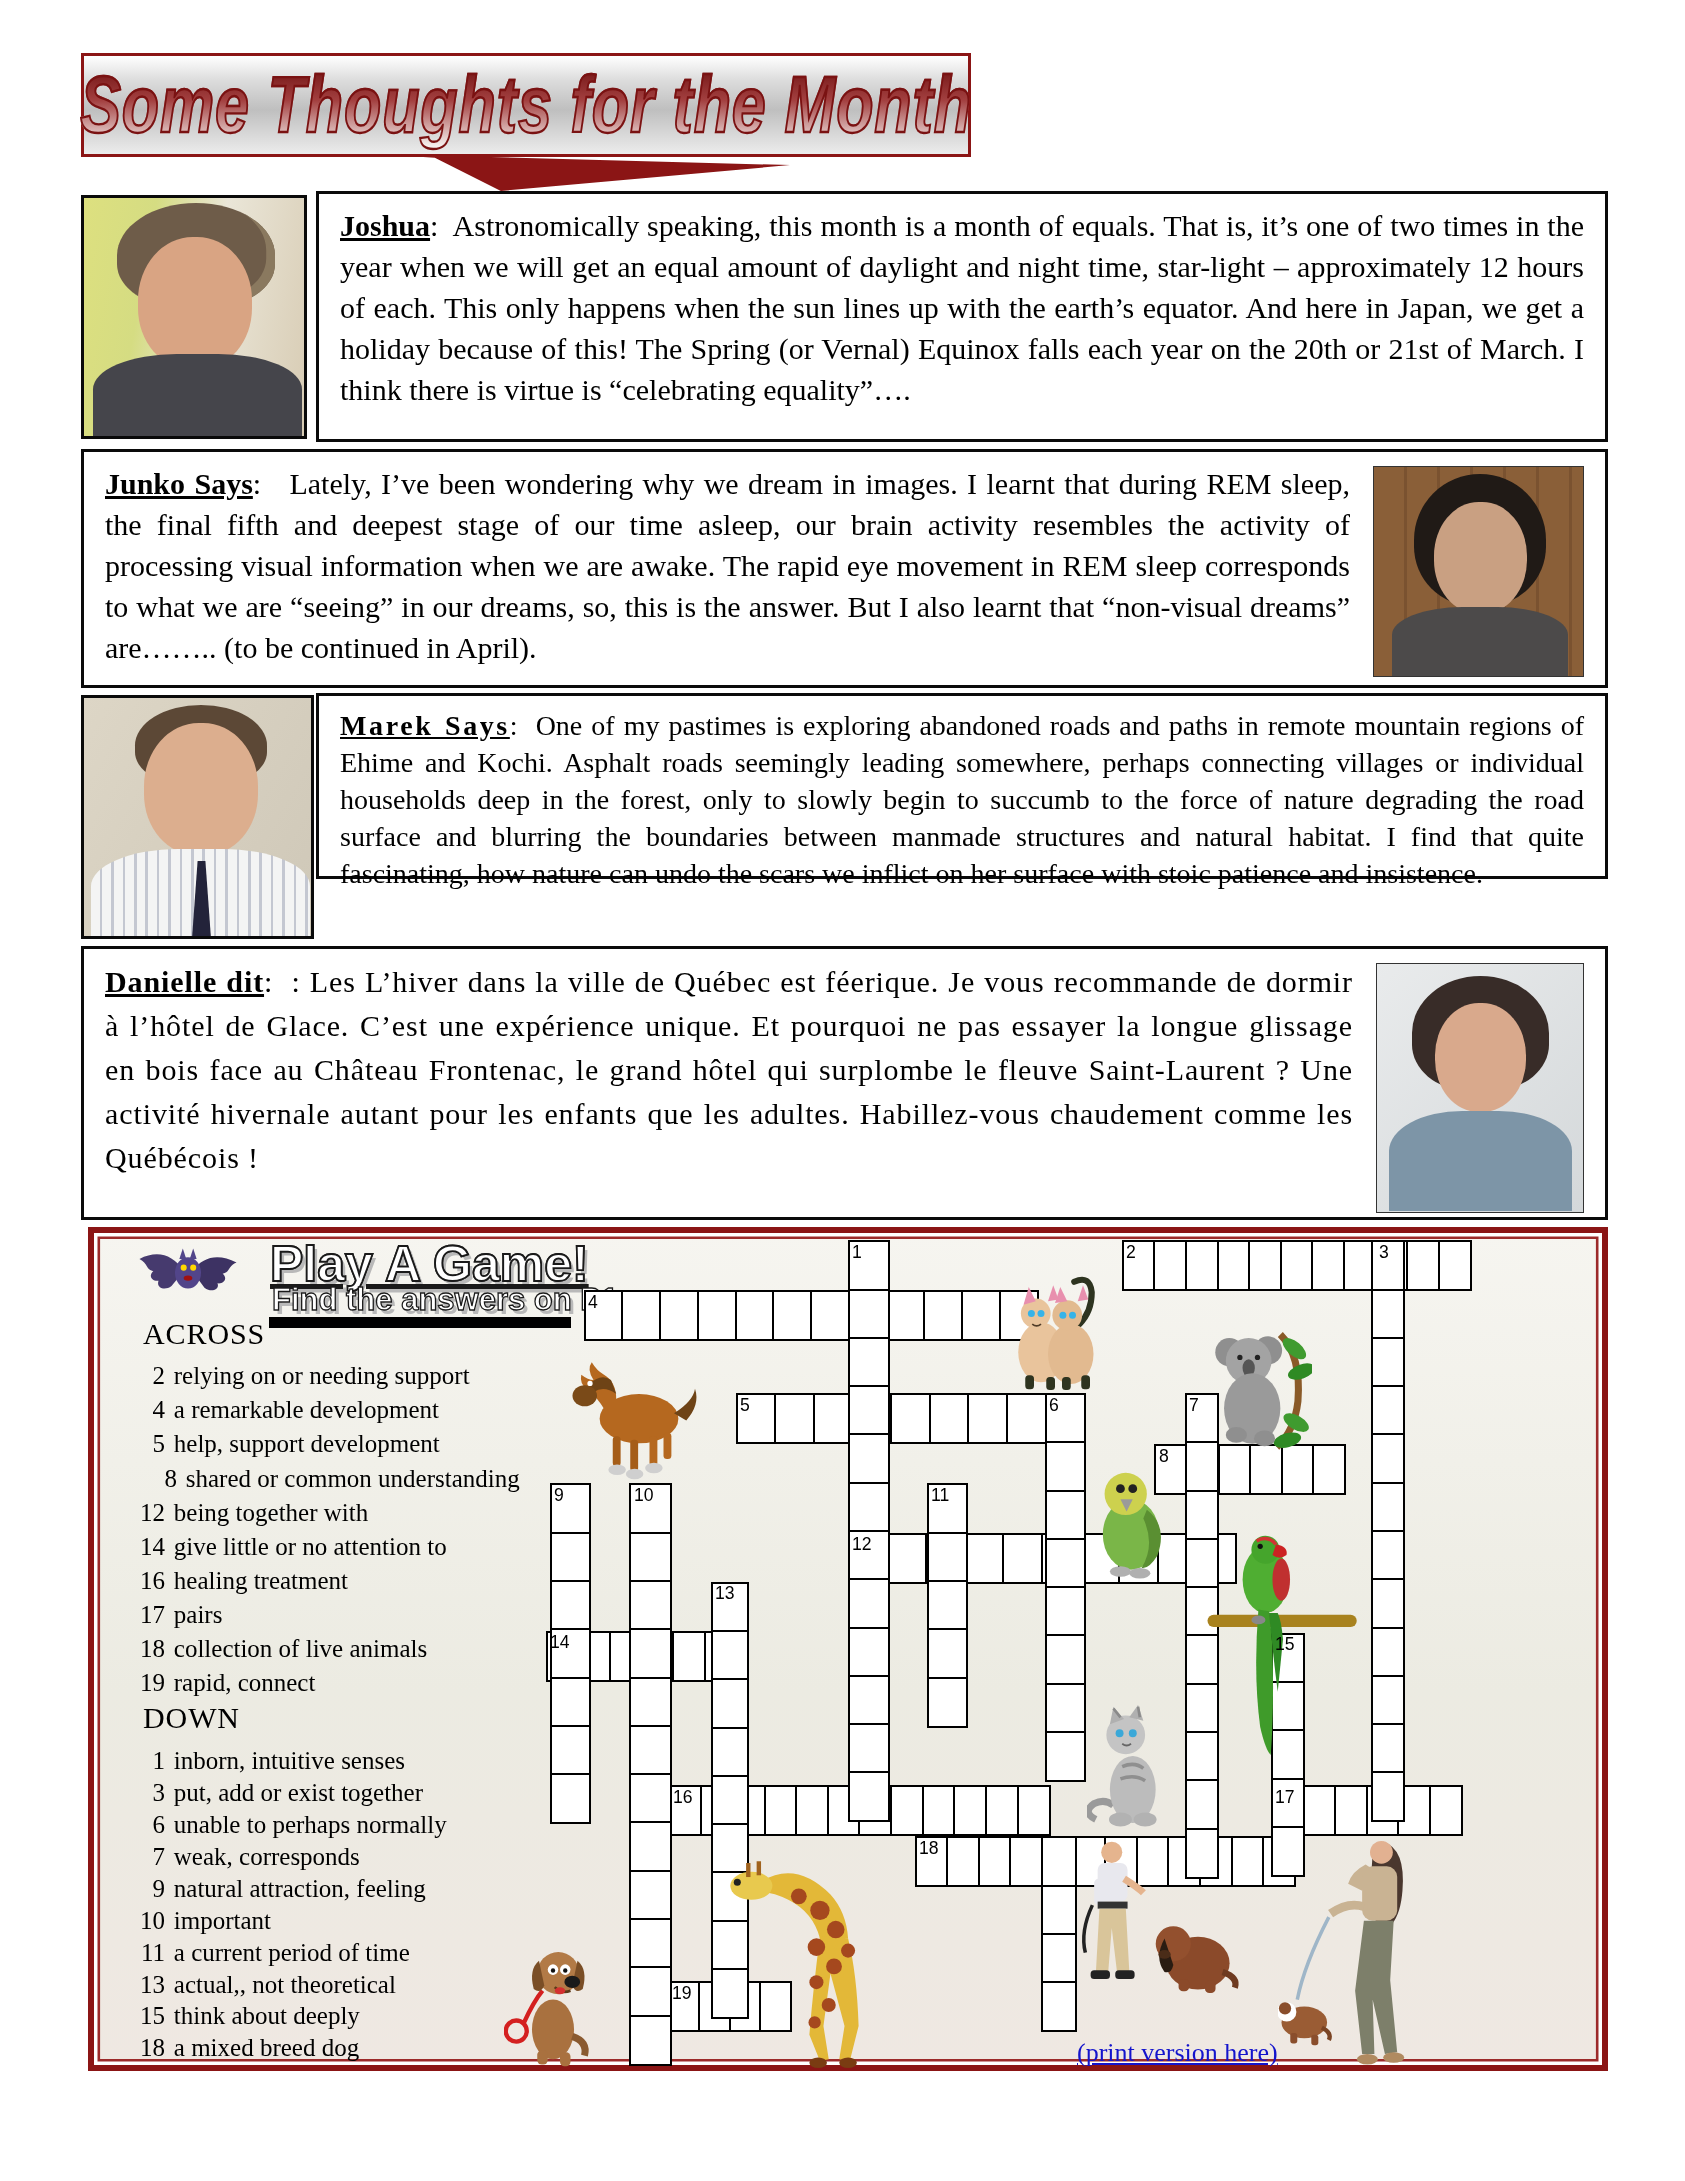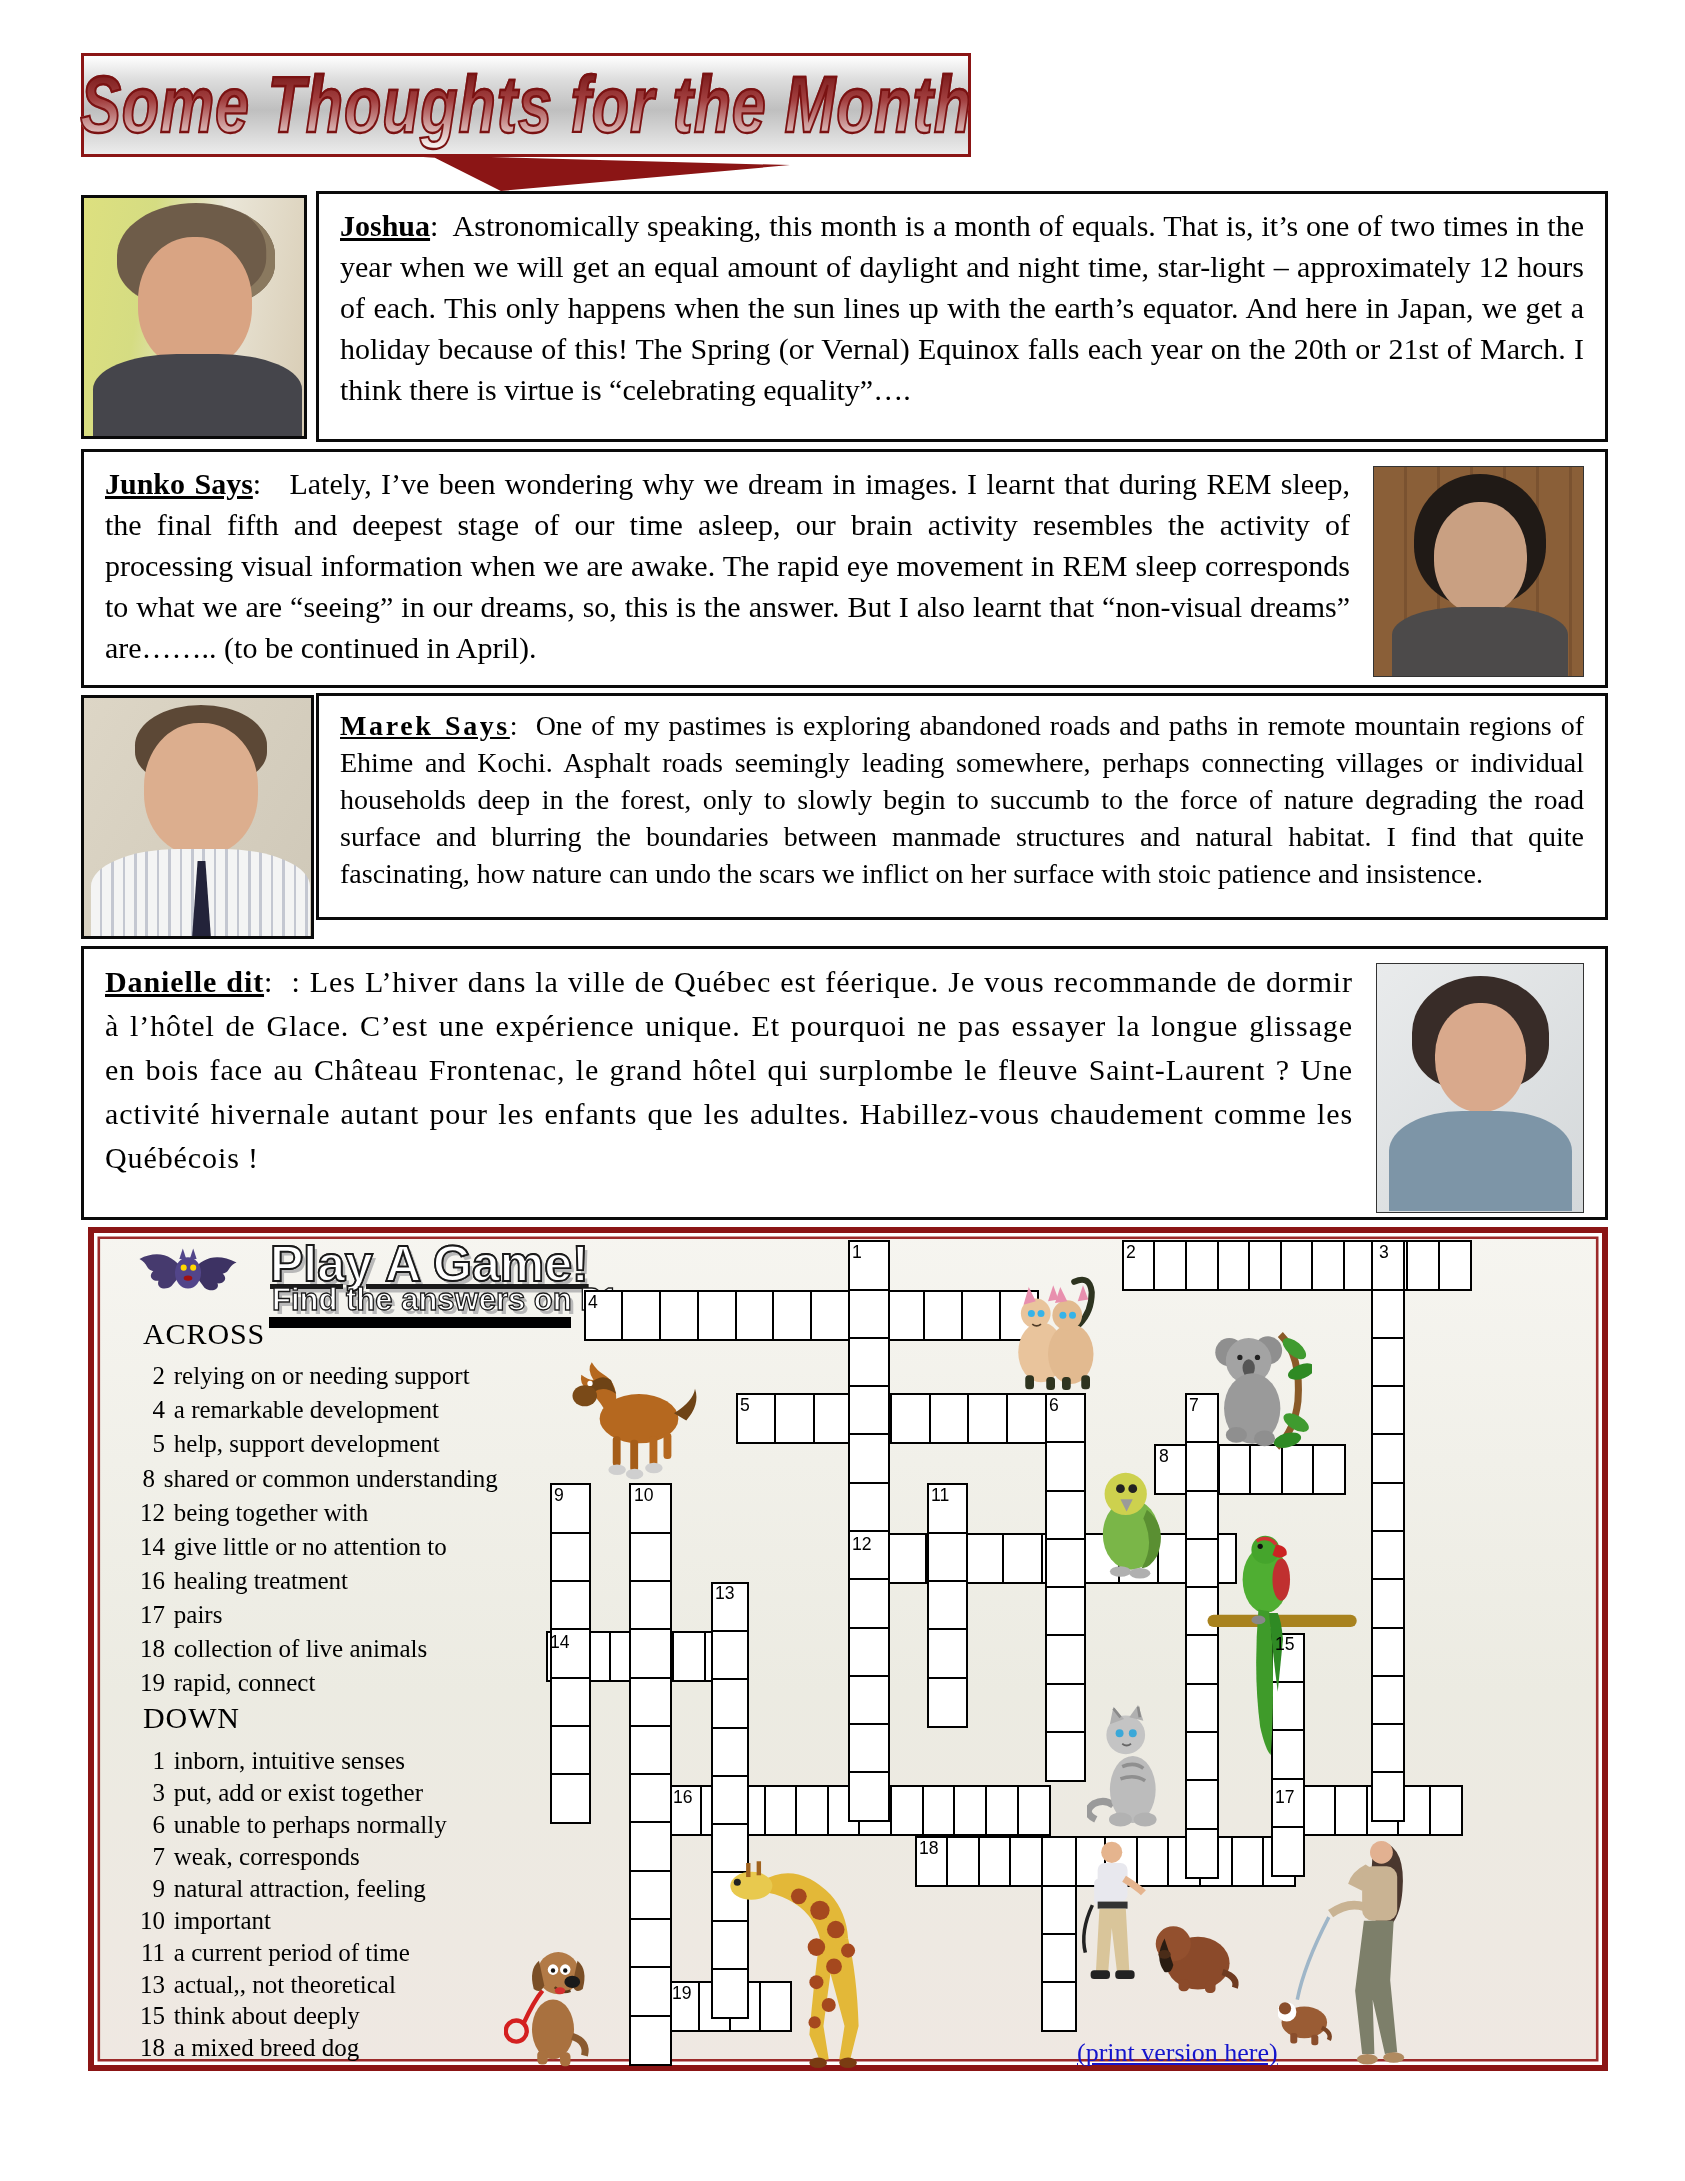--- a/index.html
+++ b/index.html
@@ -113,21 +113,21 @@
   <span>Lately, I’ve been wondering why we dream in images. I learnt that during REM sleep, the final fifth and deepest stage of our time asleep, our brain activity resembles the activity of processing visual information when we are awake. The rapid eye movement in REM sleep corresponds to what we are “seeing” in our dreams, so, this is the answer. But I also learnt that “non-visual dreams” are…….. (to be continued in April).</span>
 </div>
 
 <div class="photo p-marek" style="left:81px;top:695px;width:233px;height:244px;">
   <div class="bg"></div>
   <div class="hair" style="left:51px;top:7px;width:132px;height:81px;"></div>
   <div class="head" style="left:60px;top:24.6px;width:114px;height:132px;"></div>
   <div class="torso" style="left:7px;top:151px;width:219px;height:93px;"></div>
   <div class="tie" style="left:98px;top:163px;width:39px;height:81px;"></div>
 </div>
-<div class="tbox" style="left:316px;top:693px;width:1292px;height:227px;font-size:28px;line-height:1.33;">
+<div class="tbox" style="left:316px;top:693px;width:1292px;height:186px;font-size:28px;line-height:1.33;">
   <span class="sec-name" style="letter-spacing:2.6px;">Marek Says</span>:&nbsp;
   <span>One of my pastimes is exploring abandoned roads and paths in remote mountain regions of Ehime and Kochi. Asphalt roads seemingly leading somewhere, perhaps connecting villages or individual households deep in the forest, only to slowly begin to succumb to the force of nature degrading the road surface and blurring the boundaries between manmade structures and natural habitat. I find that quite fascinating, how nature can undo the scars we inflict on her surface with stoic patience and insistence.</span>
 </div>
 
 <div class="tbox" style="left:81px;top:946px;width:1527px;height:274px;font-size:30px;line-height:1.47;letter-spacing:0.9px;">
   <div class="float-photo p-danielle" style="width:206px;height:248px;">
     <div class="bg" style="inset:0;"></div>
     <div class="hair" style="left:35px;top:12.3px;width:137px;height:114px;border-radius:50% 50% 40% 40%;"></div>
     <div class="head" style="left:58px;top:39px;width:91px;height:109px;border-radius:48%;"></div>
     <div class="torso" style="left:12.3px;top:147px;width:183px;height:100px;border-radius:40% 40% 0 0;"></div>
@@ -139,21 +139,21 @@
 <div class="panel"></div>
 <div class="game-title gt-main">Play A Game!</div>
 <div class="game-title gt-sub">Find the answers on P1</div>
 <div class="gt-bar"></div>
 <div class="list-head" style="left:143px;top:1317px;">ACROSS</div>
 <div class="list-head" style="left:143px;top:1701px;">DOWN</div>
 <div id="clues">
     <div class="clue-row" style="left: 123px; top: 1362px;"><span class="clue-num">2</span><span>relying on or needing support</span></div>
     <div class="clue-row" style="left: 123px; top: 1396px;"><span class="clue-num">4</span><span>a remarkable development</span></div>
     <div class="clue-row" style="left: 123px; top: 1430px;"><span class="clue-num">5</span><span>help, support development</span></div>
-    <div class="clue-row" style="left: 113px; top: 1465px;"><span class="clue-num">8</span><span>shared or common understanding</span></div>
+    <div class="clue-row" style="left: 135px; top: 1465px;"><span class="clue-num">8</span><span>shared or common understanding</span></div>
     <div class="clue-row" style="left: 123px; top: 1499px;"><span class="clue-num">12</span><span>being together with</span></div>
     <div class="clue-row" style="left: 123px; top: 1533px;"><span class="clue-num">14</span><span>give little or no attention to</span></div>
     <div class="clue-row" style="left: 123px; top: 1567px;"><span class="clue-num">16</span><span>healing treatment</span></div>
     <div class="clue-row" style="left: 123px; top: 1601px;"><span class="clue-num">17</span><span>pairs</span></div>
     <div class="clue-row" style="left: 123px; top: 1635px;"><span class="clue-num">18</span><span>collection of live animals</span></div>
     <div class="clue-row" style="left: 123px; top: 1669px;"><span class="clue-num">19</span><span>rapid, connect</span></div>
     <div class="clue-row" style="left: 123px; top: 1747px;"><span class="clue-num">1</span><span>inborn, intuitive senses</span></div>
     <div class="clue-row" style="left: 123px; top: 1779px;"><span class="clue-num">3</span><span>put, add or exist together</span></div>
     <div class="clue-row" style="left: 123px; top: 1811px;"><span class="clue-num">6</span><span>unable to perhaps normally</span></div>
     <div class="clue-row" style="left: 123px; top: 1843px;"><span class="clue-num">7</span><span>weak, corresponds</span></div>

